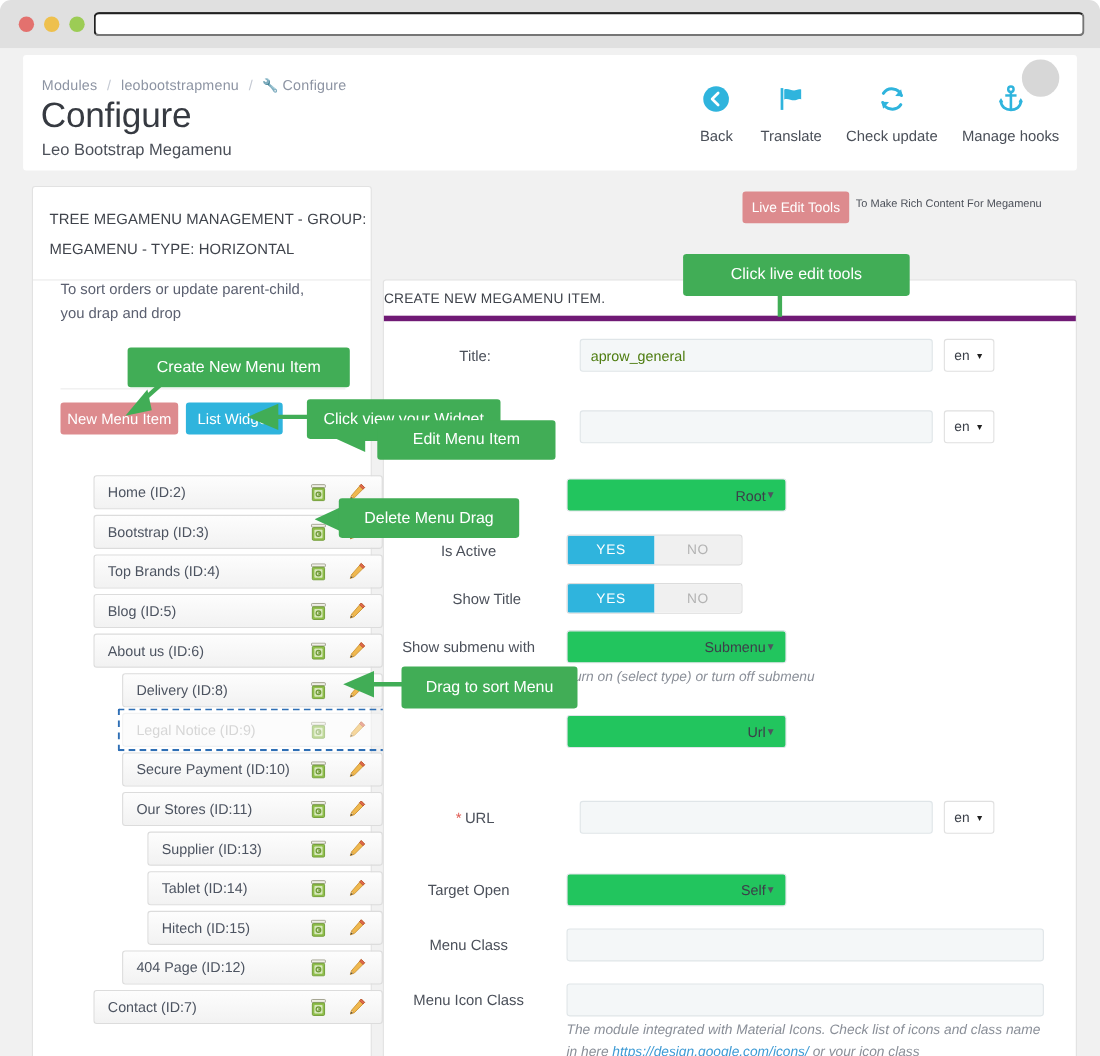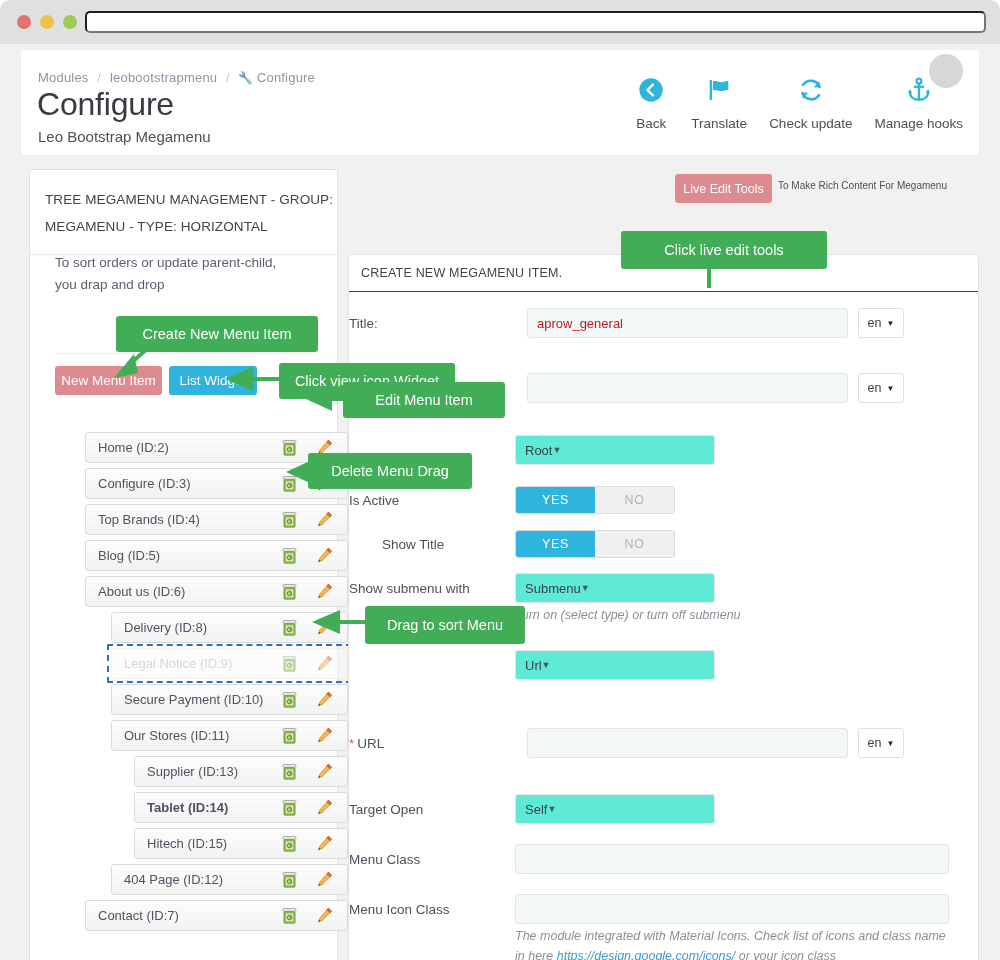--- a/index.html
+++ b/index.html
@@ -140,42 +140,42 @@
   }
   #live-edit-note {
     position: absolute; left: 414px; top: 11px;
     font-size: 10px; color: #4c5059; white-space: nowrap;
   }
   #right-panel {
     position: absolute; left: 348px; top: 210px; width: 631px; height: 728px;
     background: #ffffff; border: 1px solid #e2e2e2; border-radius: 3px;
   }
   #right-panel-head {
-    height: 37px; border-bottom: 1px solid #701a75;
-    display: flex; align-items: center; padding-left: 12px;
+    height: 37px; border-bottom: 5px solid #701a75;
+    display: flex; align-items: center; 
     font-size: 12.5px; color: #3f434b; text-transform: uppercase; letter-spacing: .2px;
   }
 
   .frow { position: absolute; display: flex; align-items: center; }
   .flabel {
-    font-size: 13.5px; color: #4b505a; text-align: left; white-space: nowrap;
+    font-size: 13.5px; color: #4b505a; text-align: center; white-space: nowrap;
   }
   .req-star { color: #e05b53; margin-right: 3px; }
   .ftext {
     height: 30px; border: 1px solid #dfe5e8; background: #f4f7f8;
     border-radius: 3px; padding: 0 9px;
-    font-size: 13px; color: #b91c1c;
+    font-size: 13px; color: #4d7c0f;
     font-family: "Liberation Sans", sans-serif;
     outline: none;
   }
   .fselect {
-    height: 30px; border: 1px solid #dfe5e8; background: #5eead4;
+    height: 30px; border: 1px solid #dfe5e8; background: #22c55e;
     border-radius: 3px; padding: 1px 9px;
     font-size: 13px; color: #3b4049;
-    display: flex; align-items: center; justify-content: flex-start;
+    display: flex; align-items: center; justify-content: flex-end;
     cursor: pointer;
   }
   .fselect .caret { font-size: 9px; color: #4e545e; }
   .lang-btn {
     width: 46px; height: 30px; border: 1px solid #e0e0e0; background: #fff;
     border-radius: 3px; display: flex; align-items: center; justify-content: center;
     gap: 5px; font-size: 12.5px; color: #3b4049; cursor: pointer;
   }
   .lang-btn .caret { font-size: 8px; color: #222; }
   .fhelp {
@@ -311,21 +311,21 @@
 <svg class="pencil-ic" viewBox="0 0 20 20">
   <path d="M14.6 1.4 L18.2 5.0 L7.2 16.0 L3.0 17.4 L4.4 13.2 Z" fill="#f0b84e" stroke="#c98f2c" stroke-width="0.9" stroke-linejoin="round"></path>
   <path d="M14.6 1.4 L18.2 5.0 L16.4 6.8 L12.8 3.2 Z" fill="#e06a4e" stroke="#b54a32" stroke-width="0.8"></path>
   <path d="M3.0 17.4 L4.4 13.2 L6.0 14.8 Z" fill="#f7e7c4" stroke="#c98f2c" stroke-width="0.7"></path>
   <path d="M3.0 17.4 L3.9 15.0 L5.3 16.4 Z" fill="#4a4a4a"></path>
 </svg>
             </span>
           </span>
         </div>
         <div class="tree-row" style="margin-left: 55px; width: 263px;">
-          <span class="tname">Configure (ID:3)</span>
+          <span class="tname">Bootstrap (ID:3)</span>
           <span class="t-icons">
             <span>
 <svg class="trash-ic" viewBox="0 0 20 19">
   <rect x="2.5" y="0.7" width="15" height="3.2" rx="1" fill="#efefe6" stroke="#9a9a86" stroke-width="1"></rect>
   <rect x="3.4" y="4.4" width="13.2" height="13.6" rx="1.2" fill="#8fbf4a" stroke="#6f9a36" stroke-width="1"></rect>
   <rect x="5.6" y="6.6" width="8.8" height="9.2" rx="0.8" fill="#d8e8bd"></rect>
   <circle cx="10" cy="11.2" r="2.5" fill="none" stroke="#6f9a36" stroke-width="1.4"></circle>
   <path d="M10 8.9 L12 11.2 L10 13.5 Z" fill="#6f9a36"></path>
 </svg>
             </span>
@@ -509,21 +509,21 @@
             <span>
 <svg class="pencil-ic" viewBox="0 0 20 20">
   <path d="M14.6 1.4 L18.2 5.0 L7.2 16.0 L3.0 17.4 L4.4 13.2 Z" fill="#f0b84e" stroke="#c98f2c" stroke-width="0.9" stroke-linejoin="round"></path>
   <path d="M14.6 1.4 L18.2 5.0 L16.4 6.8 L12.8 3.2 Z" fill="#e06a4e" stroke="#b54a32" stroke-width="0.8"></path>
   <path d="M3.0 17.4 L4.4 13.2 L6.0 14.8 Z" fill="#f7e7c4" stroke="#c98f2c" stroke-width="0.7"></path>
   <path d="M3.0 17.4 L3.9 15.0 L5.3 16.4 Z" fill="#4a4a4a"></path>
 </svg>
             </span>
           </span>
         </div>
-        <div class="tree-row" style="margin-left: 104px; width: 214px; font-weight: bold;">
+        <div class="tree-row" style="margin-left: 104px; width: 214px;">
           <span class="tname">Tablet (ID:14)</span>
           <span class="t-icons">
             <span>
 <svg class="trash-ic" viewBox="0 0 20 19">
   <rect x="2.5" y="0.7" width="15" height="3.2" rx="1" fill="#efefe6" stroke="#9a9a86" stroke-width="1"></rect>
   <rect x="3.4" y="4.4" width="13.2" height="13.6" rx="1.2" fill="#8fbf4a" stroke="#6f9a36" stroke-width="1"></rect>
   <rect x="5.6" y="6.6" width="8.8" height="9.2" rx="0.8" fill="#d8e8bd"></rect>
   <circle cx="10" cy="11.2" r="2.5" fill="none" stroke="#6f9a36" stroke-width="1.4"></circle>
   <path d="M10 8.9 L12 11.2 L10 13.5 Z" fill="#6f9a36"></path>
 </svg>
@@ -707,21 +707,21 @@
   <svg class="anno-arrow" style="left:106px; top:280px; width:70px; height:58px;" viewBox="0 0 70 58">
     <path d="M62 6 L24 40" stroke="#41ad56" stroke-width="4" fill="none"></path>
     <path d="M8 54 L28 30 L32 49 Z" fill="#41ad56"></path>
   </svg>
   <div class="anno" style="left:116px; top:272px; width:202px; height:36px;">Create New Menu Item</div>
 
   <svg class="anno-arrow" style="left:219px; top:321px; width:80px; height:28px;" viewBox="0 0 80 28">
     <path d="M76 14 L26 14" stroke="#41ad56" stroke-width="4" fill="none"></path>
     <path d="M6 14 L34 2 L34 26 Z" fill="#41ad56"></path>
   </svg>
-  <div class="anno" style="left:279px; top:319px; width:176px; height:36px;">Click view icon Widget</div>
+  <div class="anno" style="left:279px; top:319px; width:176px; height:36px;">Click view your Widget</div>
 
   <svg class="anno-arrow" style="left:692px; top:186px; width:34px; height:62px;" viewBox="0 0 34 62">
     <path d="M17 58 L17 22" stroke="#41ad56" stroke-width="4" fill="none"></path>
     <path d="M17 3 L29 28 L5 28 Z" fill="#41ad56"></path>
   </svg>
   <div class="anno" style="left:621px; top:187px; width:206px; height:38px;">Click live edit tools</div>
 
   <svg class="anno-arrow" style="left:302px; top:341px; width:64px; height:28px;" viewBox="0 0 64 28">
     <path d="M60 14 L22 14" stroke="#41ad56" stroke-width="4" fill="none"></path>
     <path d="M4 14 L30 2 L30 26 Z" fill="#41ad56"></path>

